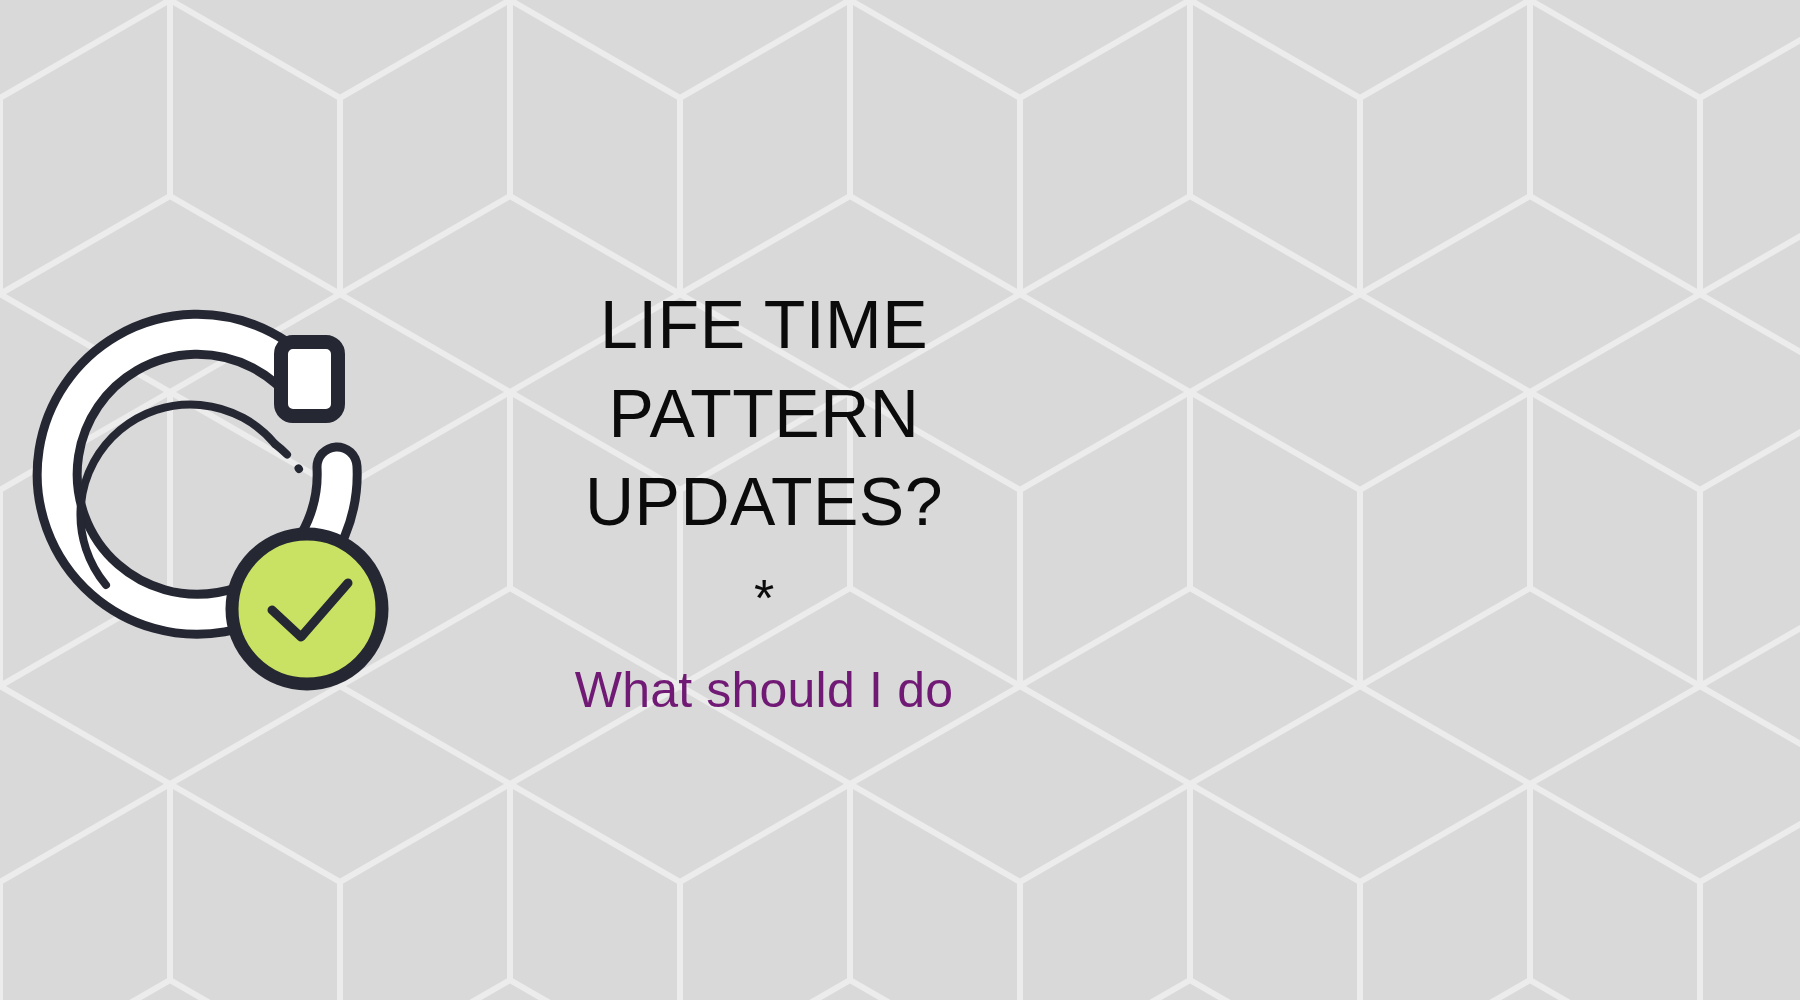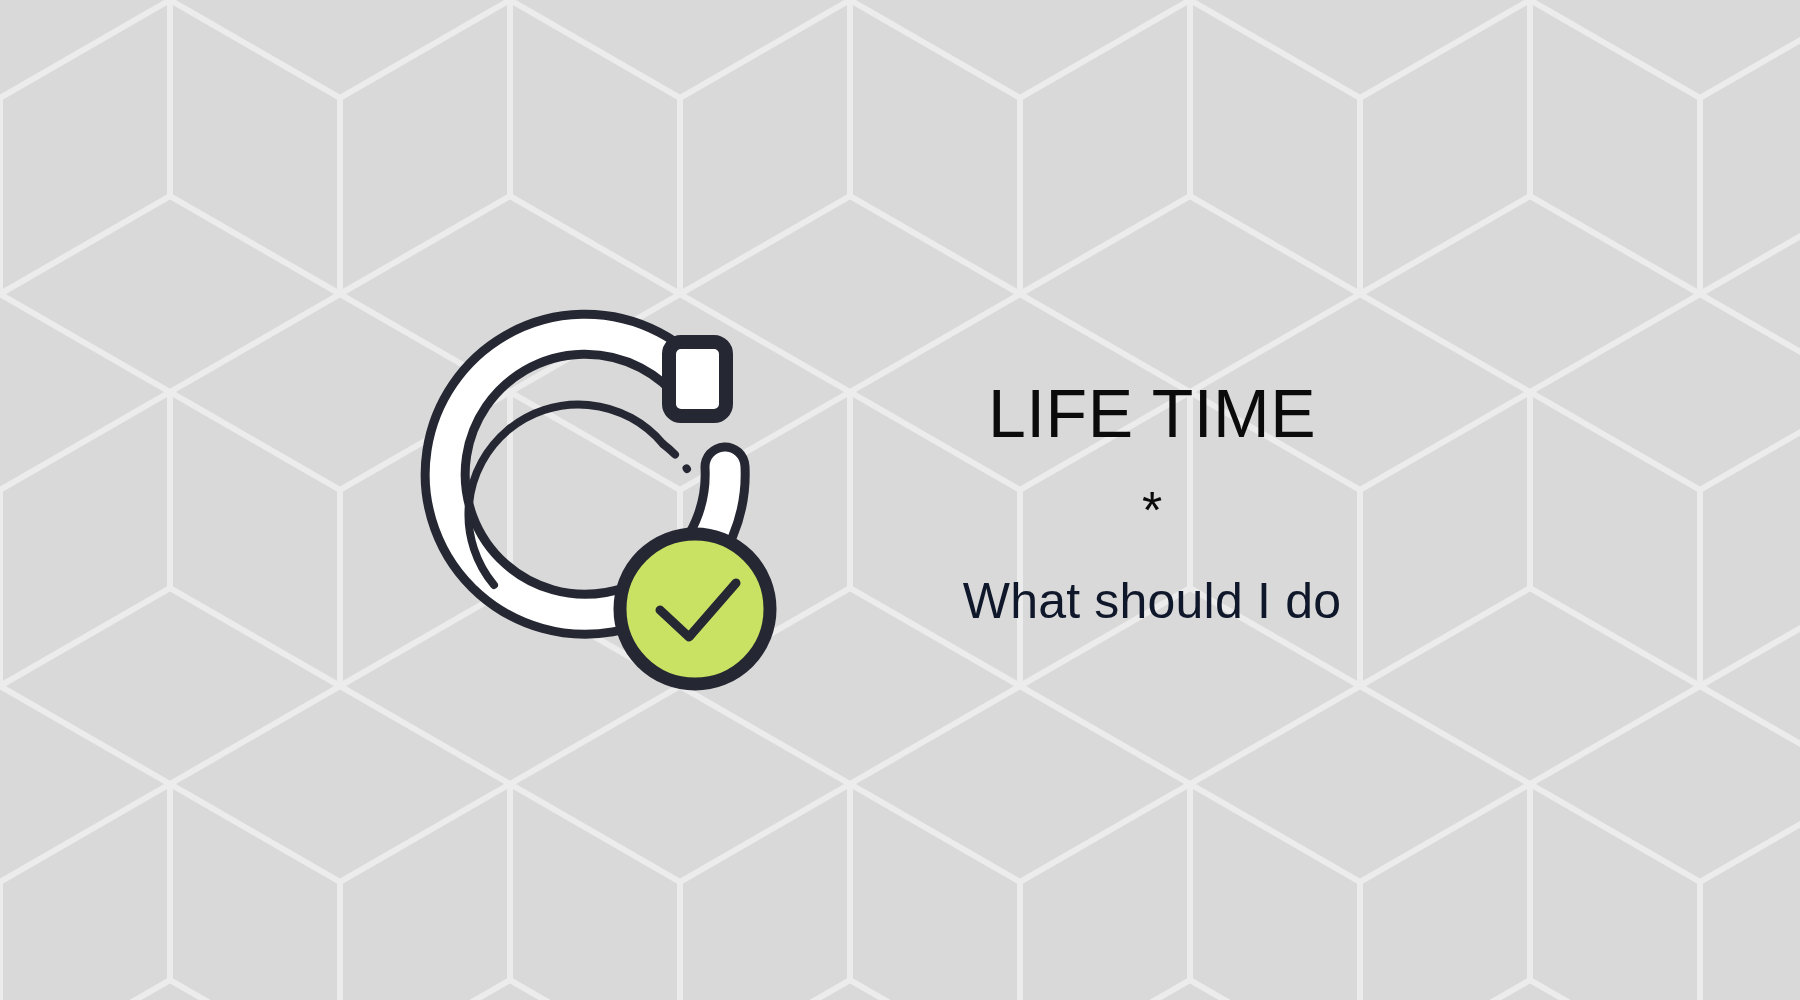--- a/index.html
+++ b/index.html
@@ -27,21 +27,21 @@
     height: 100%;
     display: block;
   }
 
   
   #content {
     position: absolute;
     inset: 0;
     display: flex;
     align-items: center;
-    justify-content: center;
+    justify-content: flex-start;
     gap: 64px;
   }
 
   
   #icon-block {
     position: relative;
     width: 400px;
     height: 400px;
     flex: 0 0 auto;
     margin-top: 12px;
@@ -87,21 +87,21 @@
     margin: 18px 0 22px 0;
     letter-spacing: 0;
   }
 
   .subline {
     font-family: "Liberation Sans", sans-serif;
     font-weight: 500;
     font-size: 50px;
     line-height: 1.36;
     letter-spacing: 0.2px;
-    color: #0f172a;
+    color: #701a75;
     margin: 0;
     white-space: nowrap;
   }
 </style>
 </head>
 <body>
 
 <div id="canvas">
 
   <svg id="hex-bg" viewBox="0 0 1800 1000" preserveAspectRatio="xMidYMid slice">
@@ -151,20 +151,22 @@
         <g>
           <circle cx="297" cy="303" r="75" fill="#c9e263" stroke="#252733" stroke-width="13"></circle>
           <path d="M 262 304 L 291 331 L 338 277" fill="none" stroke="#252733" stroke-width="9" stroke-linecap="round" stroke-linejoin="round"></path>
         </g>
       </svg>
     </div>
 
     <div id="text-block">
 
       <div class="headline">LIFE TIME</div>
+      <div class="headline">PATTERN</div>
+      <div class="headline">UPDATES?</div>
 
       <div id="asterisk">*</div>
 
       <div class="subline">What should I do</div>
 
     </div>
 
   </div>
 </div>
 

